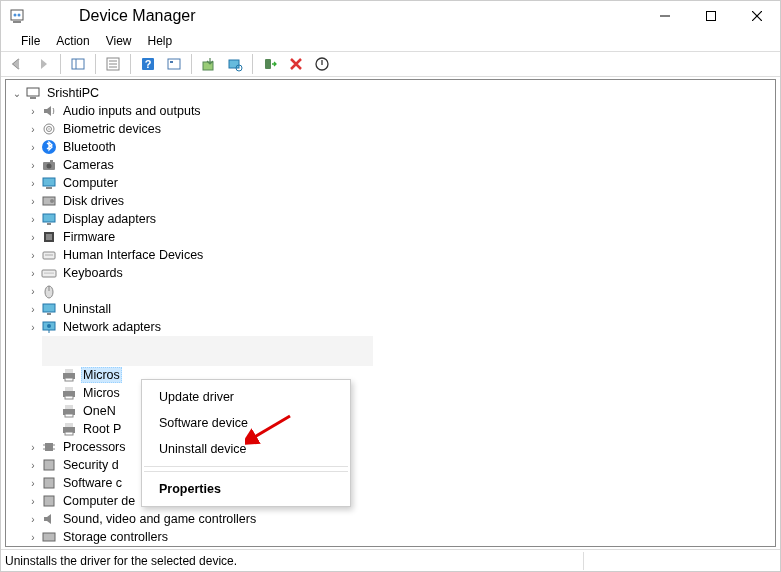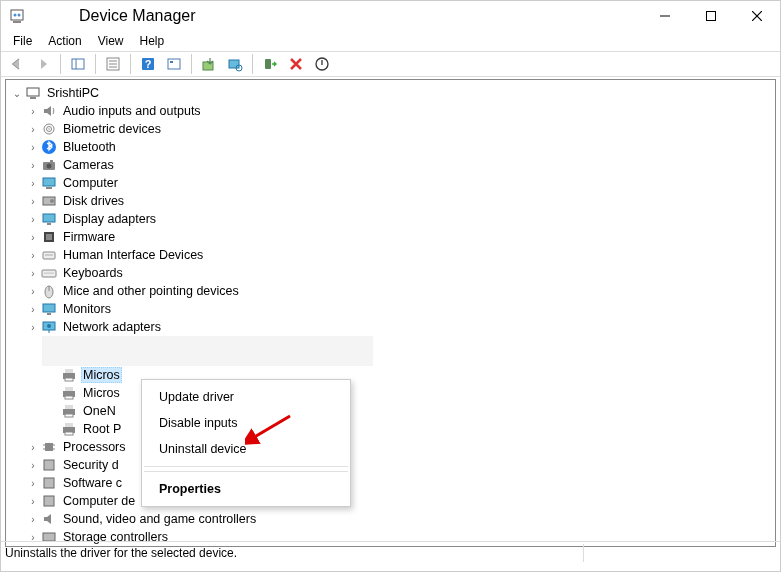--- a/index.html
+++ b/index.html
@@ -6,21 +6,21 @@
   body { width: 781px; height: 572px; background: #fff; overflow: hidden; border: 1px solid #ccc; position: relative; }
 
   
   .titlebar { height: 30px; display: flex; align-items: center; padding: 0 0 0 8px; }
   .titlebar .icon { width: 16px; height: 16px; margin-right: 6px; }
   .titlebar .title { font-size: 16px; flex: 1; margin-left: 48px; }
   .titlebar .winbtns { display: flex; }
   .titlebar .winbtn { width: 46px; height: 30px; display: flex; align-items: center; justify-content: center; font-size: 13px; }
 
   
-  .menubar { height: 20px; display: flex; align-items: center; padding: 0 4px; font-size: 12px; }
+  .menubar { height: 20px; display: flex; align-items: center; padding: 0 12px; font-size: 12px; }
   .menubar span { padding: 2px 8px; cursor: default; }
 
   
   .toolbar { height: 26px; border-top: 1px solid #ddd; border-bottom: 1px solid #ddd; display: flex; align-items: center; padding: 0 4px; gap: 2px; background: #fff; }
   .tbbtn { width: 24px; height: 22px; display: flex; align-items: center; justify-content: center; border: 1px solid transparent; }
   .tbsep { width: 1px; height: 20px; background: #ccc; margin: 0 3px; }
 
   
   .treepane { position: absolute; top: 76px; left: 0; right: 0; bottom: 22px; border: 1px solid #888; margin: 2px 4px; background: #fff; overflow: hidden; }
   .tree { padding: 4px 2px; font-size: 12.5px; }
@@ -37,21 +37,21 @@
   
   .ctxmenu { position: absolute; left: 140px; top: 378px; width: 210px; background: #fff; border: 1px solid #ccc; box-shadow: 2px 3px 6px rgba(0,0,0,0.2); padding: 4px 1px; font-size: 12.5px; z-index: 10; }
   .ctxitem { padding: 6px 16px; cursor: default; }
   .ctxsep { height: 1px; background: #e0e0e0; margin: 4px 1px; }
   .ctxitem.bold { font-weight: 600; }
 
   
   .arrow { position: absolute; left: 244px; top: 412px; z-index: 20; pointer-events: none; }
 
   
-  .statusbar { position: absolute; bottom: 8px; left: 0; right: 0; height: 22px; border-top: 1px solid #ddd; display: flex; align-items: center; padding: 4px 4px; font-size: 12px; }
+  .statusbar { position: absolute; bottom: 0; left: 0; right: 0; height: 22px; border-top: 1px solid #ddd; display: flex; align-items: center; padding: 4px 4px; font-size: 12px; }
   .statusbar .cell { flex: 1; }
   .statusbar .sep { width: 1px; height: 18px; background: #ddd; margin: 0 2px; }
 
   svg { display: block; }
 </style>
 </head>
 <body>
 
 <div class="titlebar">
   <span class="icon">
@@ -286,31 +286,30 @@
           <span class="label">Keyboards</span>
         </div>
         <div class="node ind1">
           <span class="expander">›</span>
           <span class="devicon">
             <svg viewBox="0 0 16 16">
               <ellipse cx="8" cy="9" rx="4" ry="6" fill="#ddd" stroke="#888"></ellipse>
               <line x1="8" y1="3" x2="8" y2="8" stroke="#888"></line>
             </svg>
           </span>
-          <span class="label">Mice and other pointing devices</span>
         </div>
         <div class="node ind1">
           <span class="expander">›</span>
           <span class="devicon">
             <svg viewBox="0 0 16 16">
               <rect x="2" y="3" width="12" height="8" fill="#6bd" stroke="#27a"></rect>
               <rect x="6" y="12" width="4" height="2" fill="#888"></rect>
             </svg>
           </span>
-          <span class="label">Monitors</span>
+          <span class="label">Uninstall</span>
         </div>
         <div class="node ind1">
           <span class="expander">›</span>
           <span class="devicon">
             <svg viewBox="0 0 16 16">
               <rect x="2" y="3" width="12" height="8" fill="#6bd" stroke="#27a"></rect>
               <path d="M8 11v3" stroke="#27a"></path>
               <circle cx="8" cy="7" r="2" fill="#27a"></circle>
             </svg>
           </span>
@@ -420,21 +419,21 @@
           </span>
           <span class="label">Storage controllers</span>
         </div>
       </div>
 
   </div>
 </div>
 
 <div class="ctxmenu">
   <div class="ctxitem">Update driver</div>
-  <div class="ctxitem">Disable inputs</div>
+  <div class="ctxitem">Software device</div>
   <div class="ctxitem">Uninstall device</div>
   <div class="ctxsep"></div>
   <div class="ctxsep"></div>
   <div class="ctxitem bold">Properties</div>
 </div>
 
 <svg class="arrow" width="50" height="36">
   <defs>
       <marker id="ah" markerWidth="8" markerHeight="8" refX="2" refY="3" orient="auto">
         <path d="M0 0 L6 3 L0 6 Z" fill="#d00"></path>

